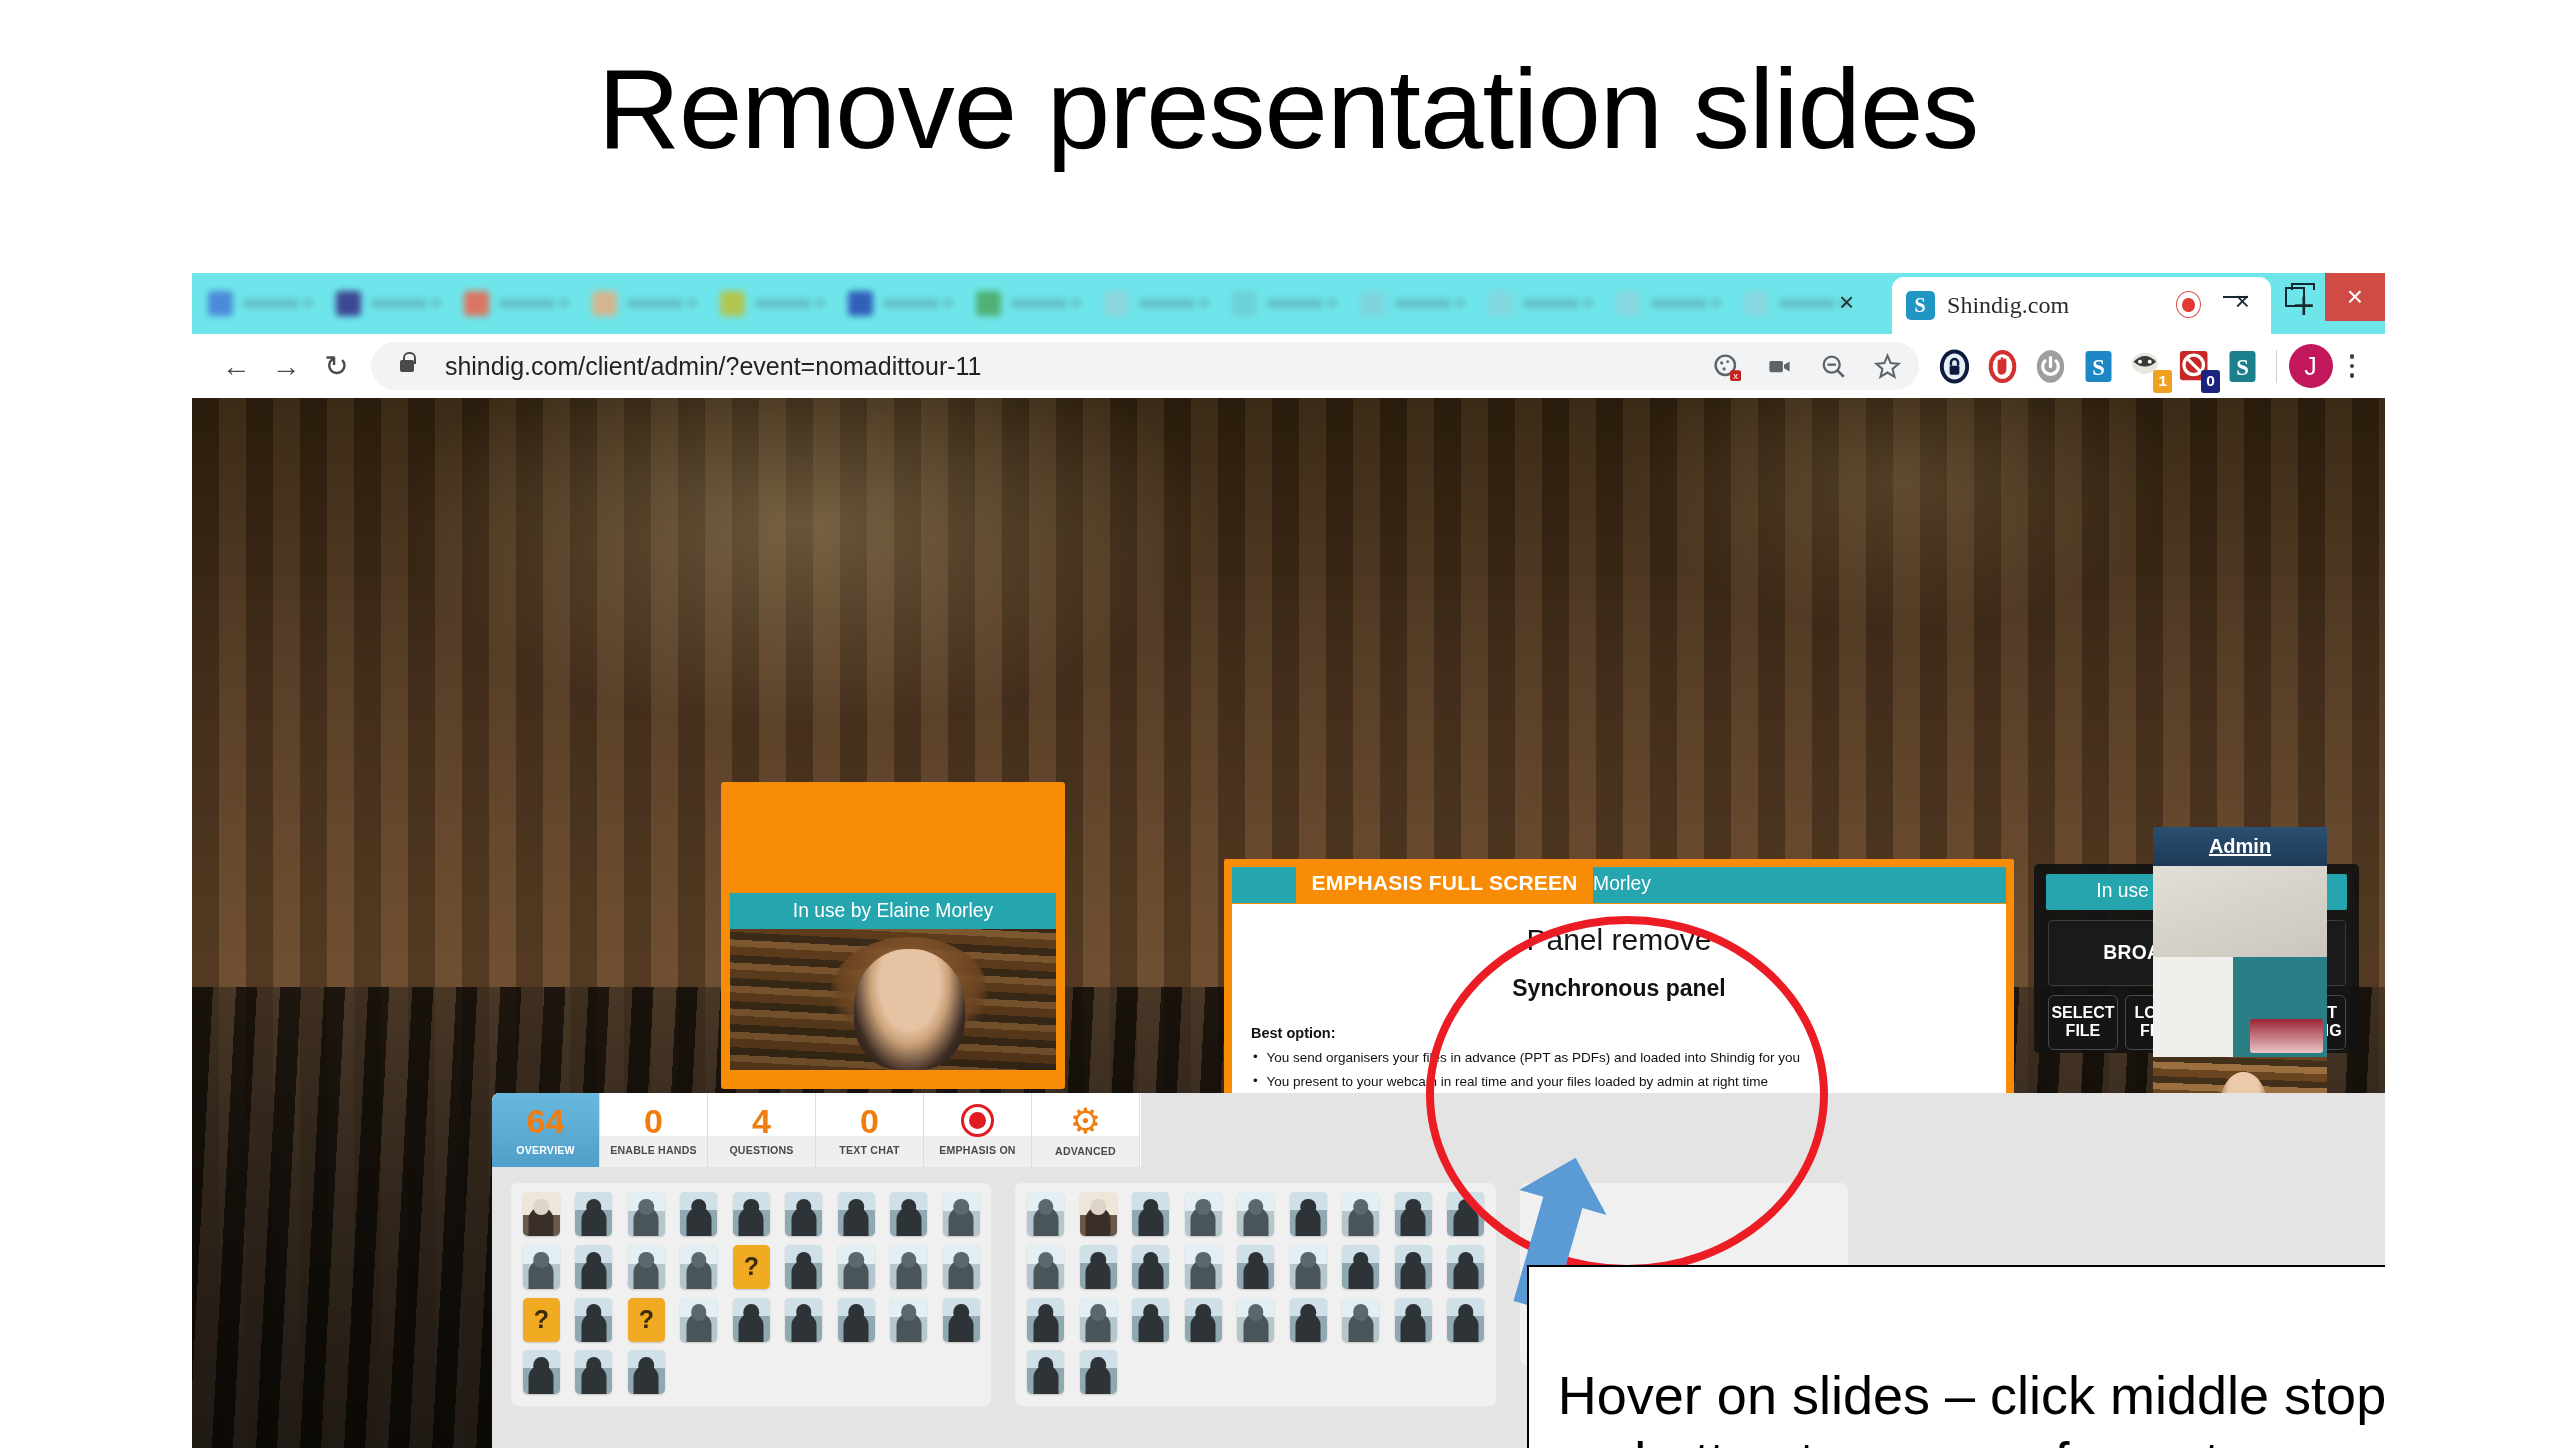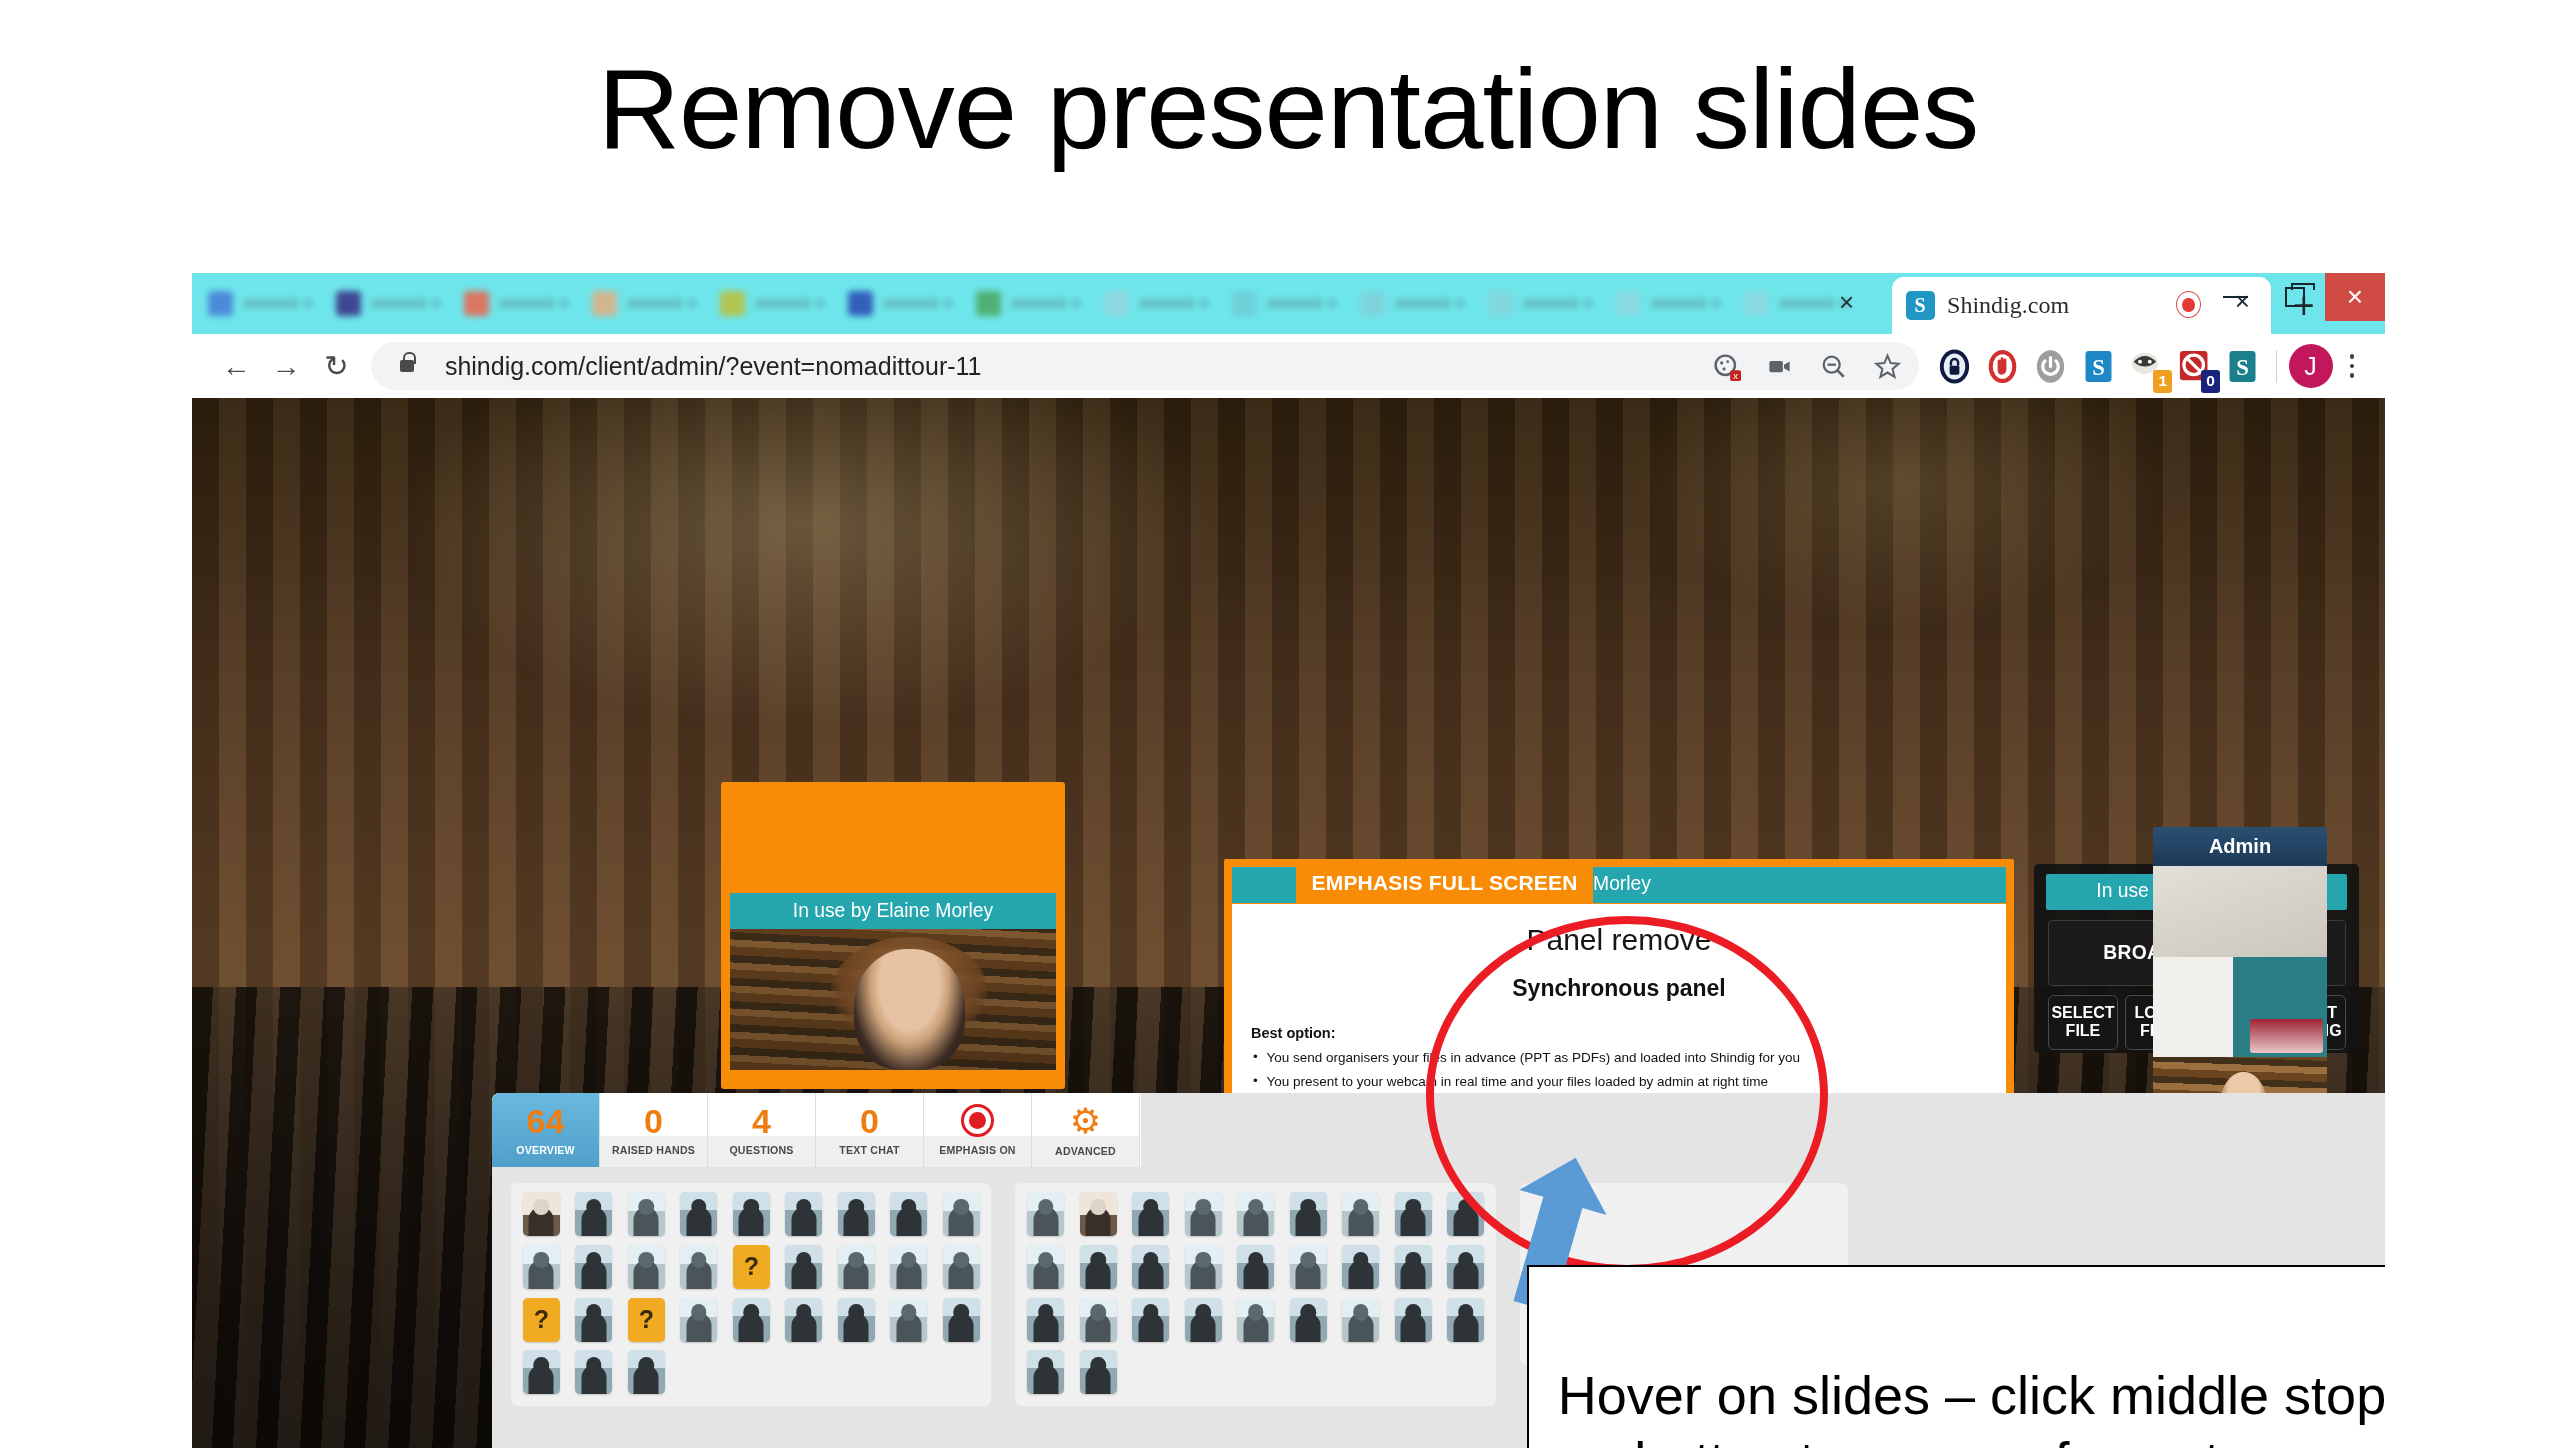--- a/index.html
+++ b/index.html
@@ -440,20 +440,21 @@
     z-index: 5;
   }
   .admin-head {
     height: 39px;
     background: linear-gradient(180deg,#2b4f70 0%, #1d3a57 100%);
     color: #ffffff;
     font-size: 20px;
     font-weight: 700;
     display: flex; align-items: center; justify-content: center;
     border-radius: 2.9px 2.9px 0 0;
+    text-decoration: underline;
   }
   .vtile { width: 174px; height: 100px; overflow: hidden; position: relative; }
   .vtile.blank { background: linear-gradient(160deg,#e2dfd9,#cbc6bd); height: 91px; }
   .vtile.room {
     background:
       linear-gradient(90deg,#f0efec 0 46%, #2a7f87 46% 100%),
       #e8e6e2;
   }
   .vtile.room:after {
     content: ""; position: absolute; right: 3.9px; bottom: 3.9px;
@@ -902,21 +903,21 @@
     </div>
 
     <div id="admin-tray">
       <div class="stat-row">
         <div class="stat active">
           <span class="num">64</span>
           <span class="lbl">OVERVIEW</span>
         </div>
         <div class="stat">
           <span class="num">0</span>
-          <span class="lbl">RAISED HANDS</span>
+          <span class="lbl">ENABLE HANDS</span>
         </div>
         <div class="stat">
           <span class="num">4</span>
           <span class="lbl">QUESTIONS</span>
         </div>
         <div class="stat">
           <span class="num">0</span>
           <span class="lbl">TEXT CHAT</span>
         </div>
         <div class="stat">

